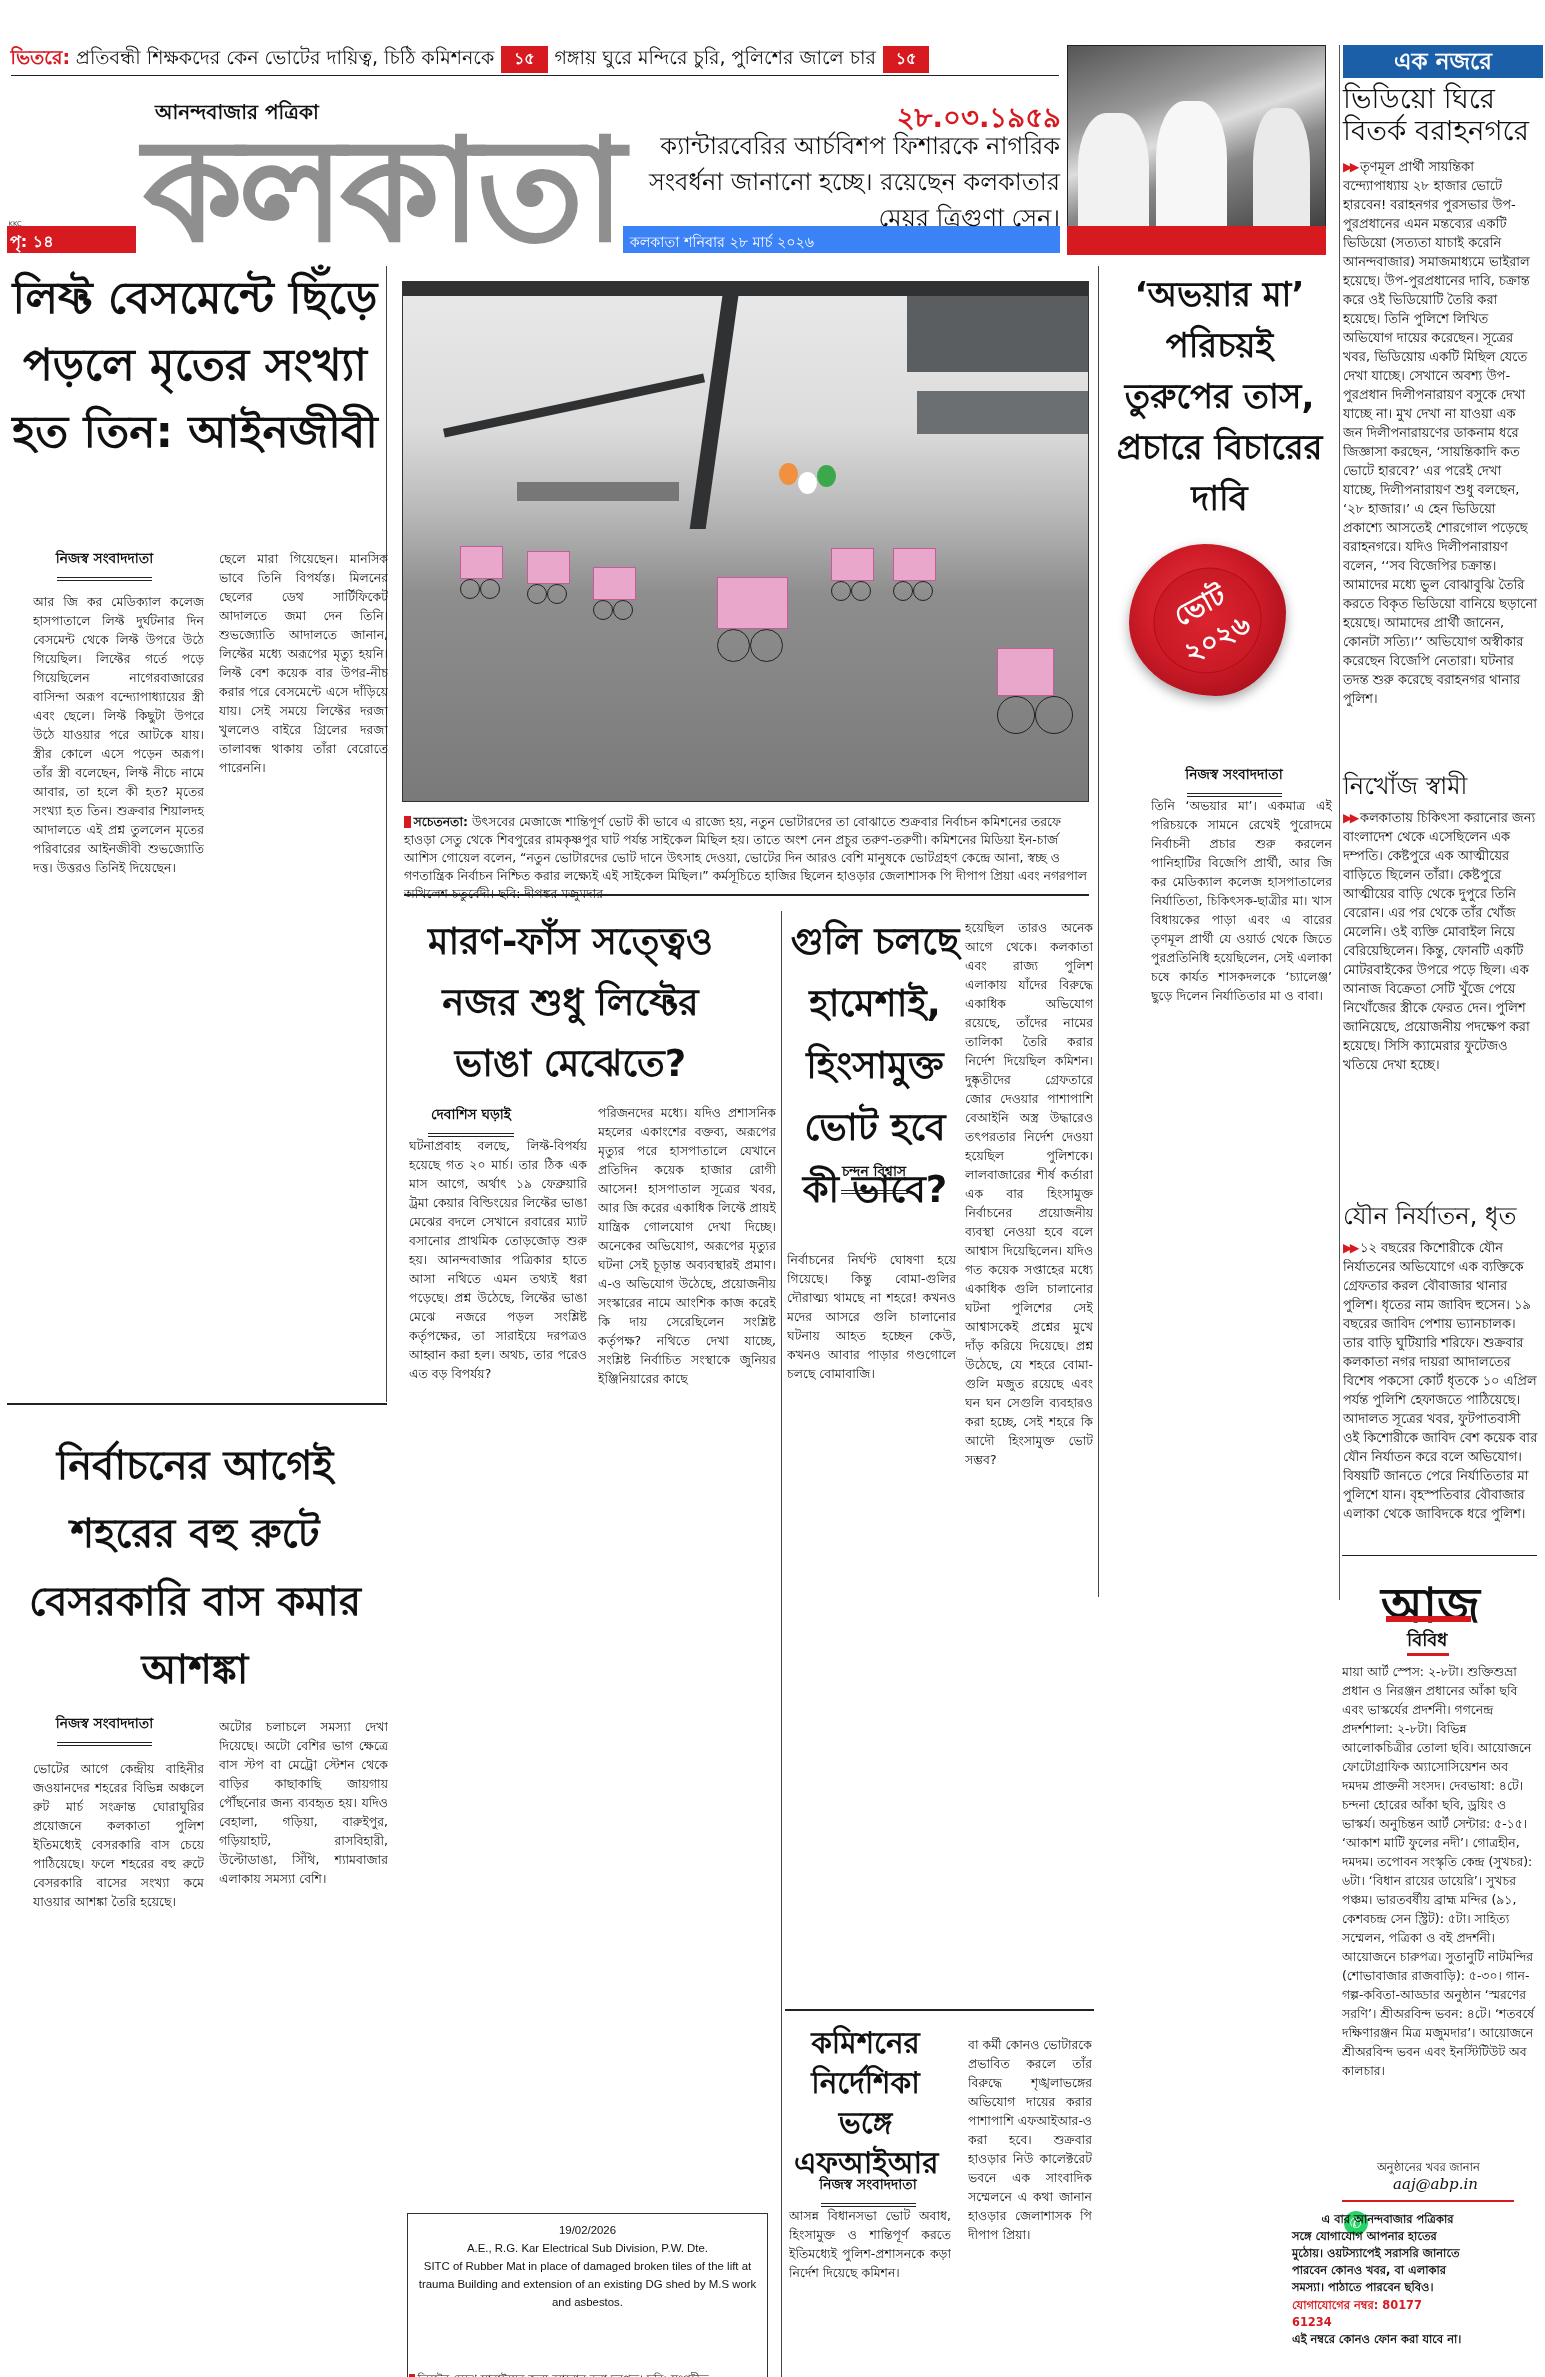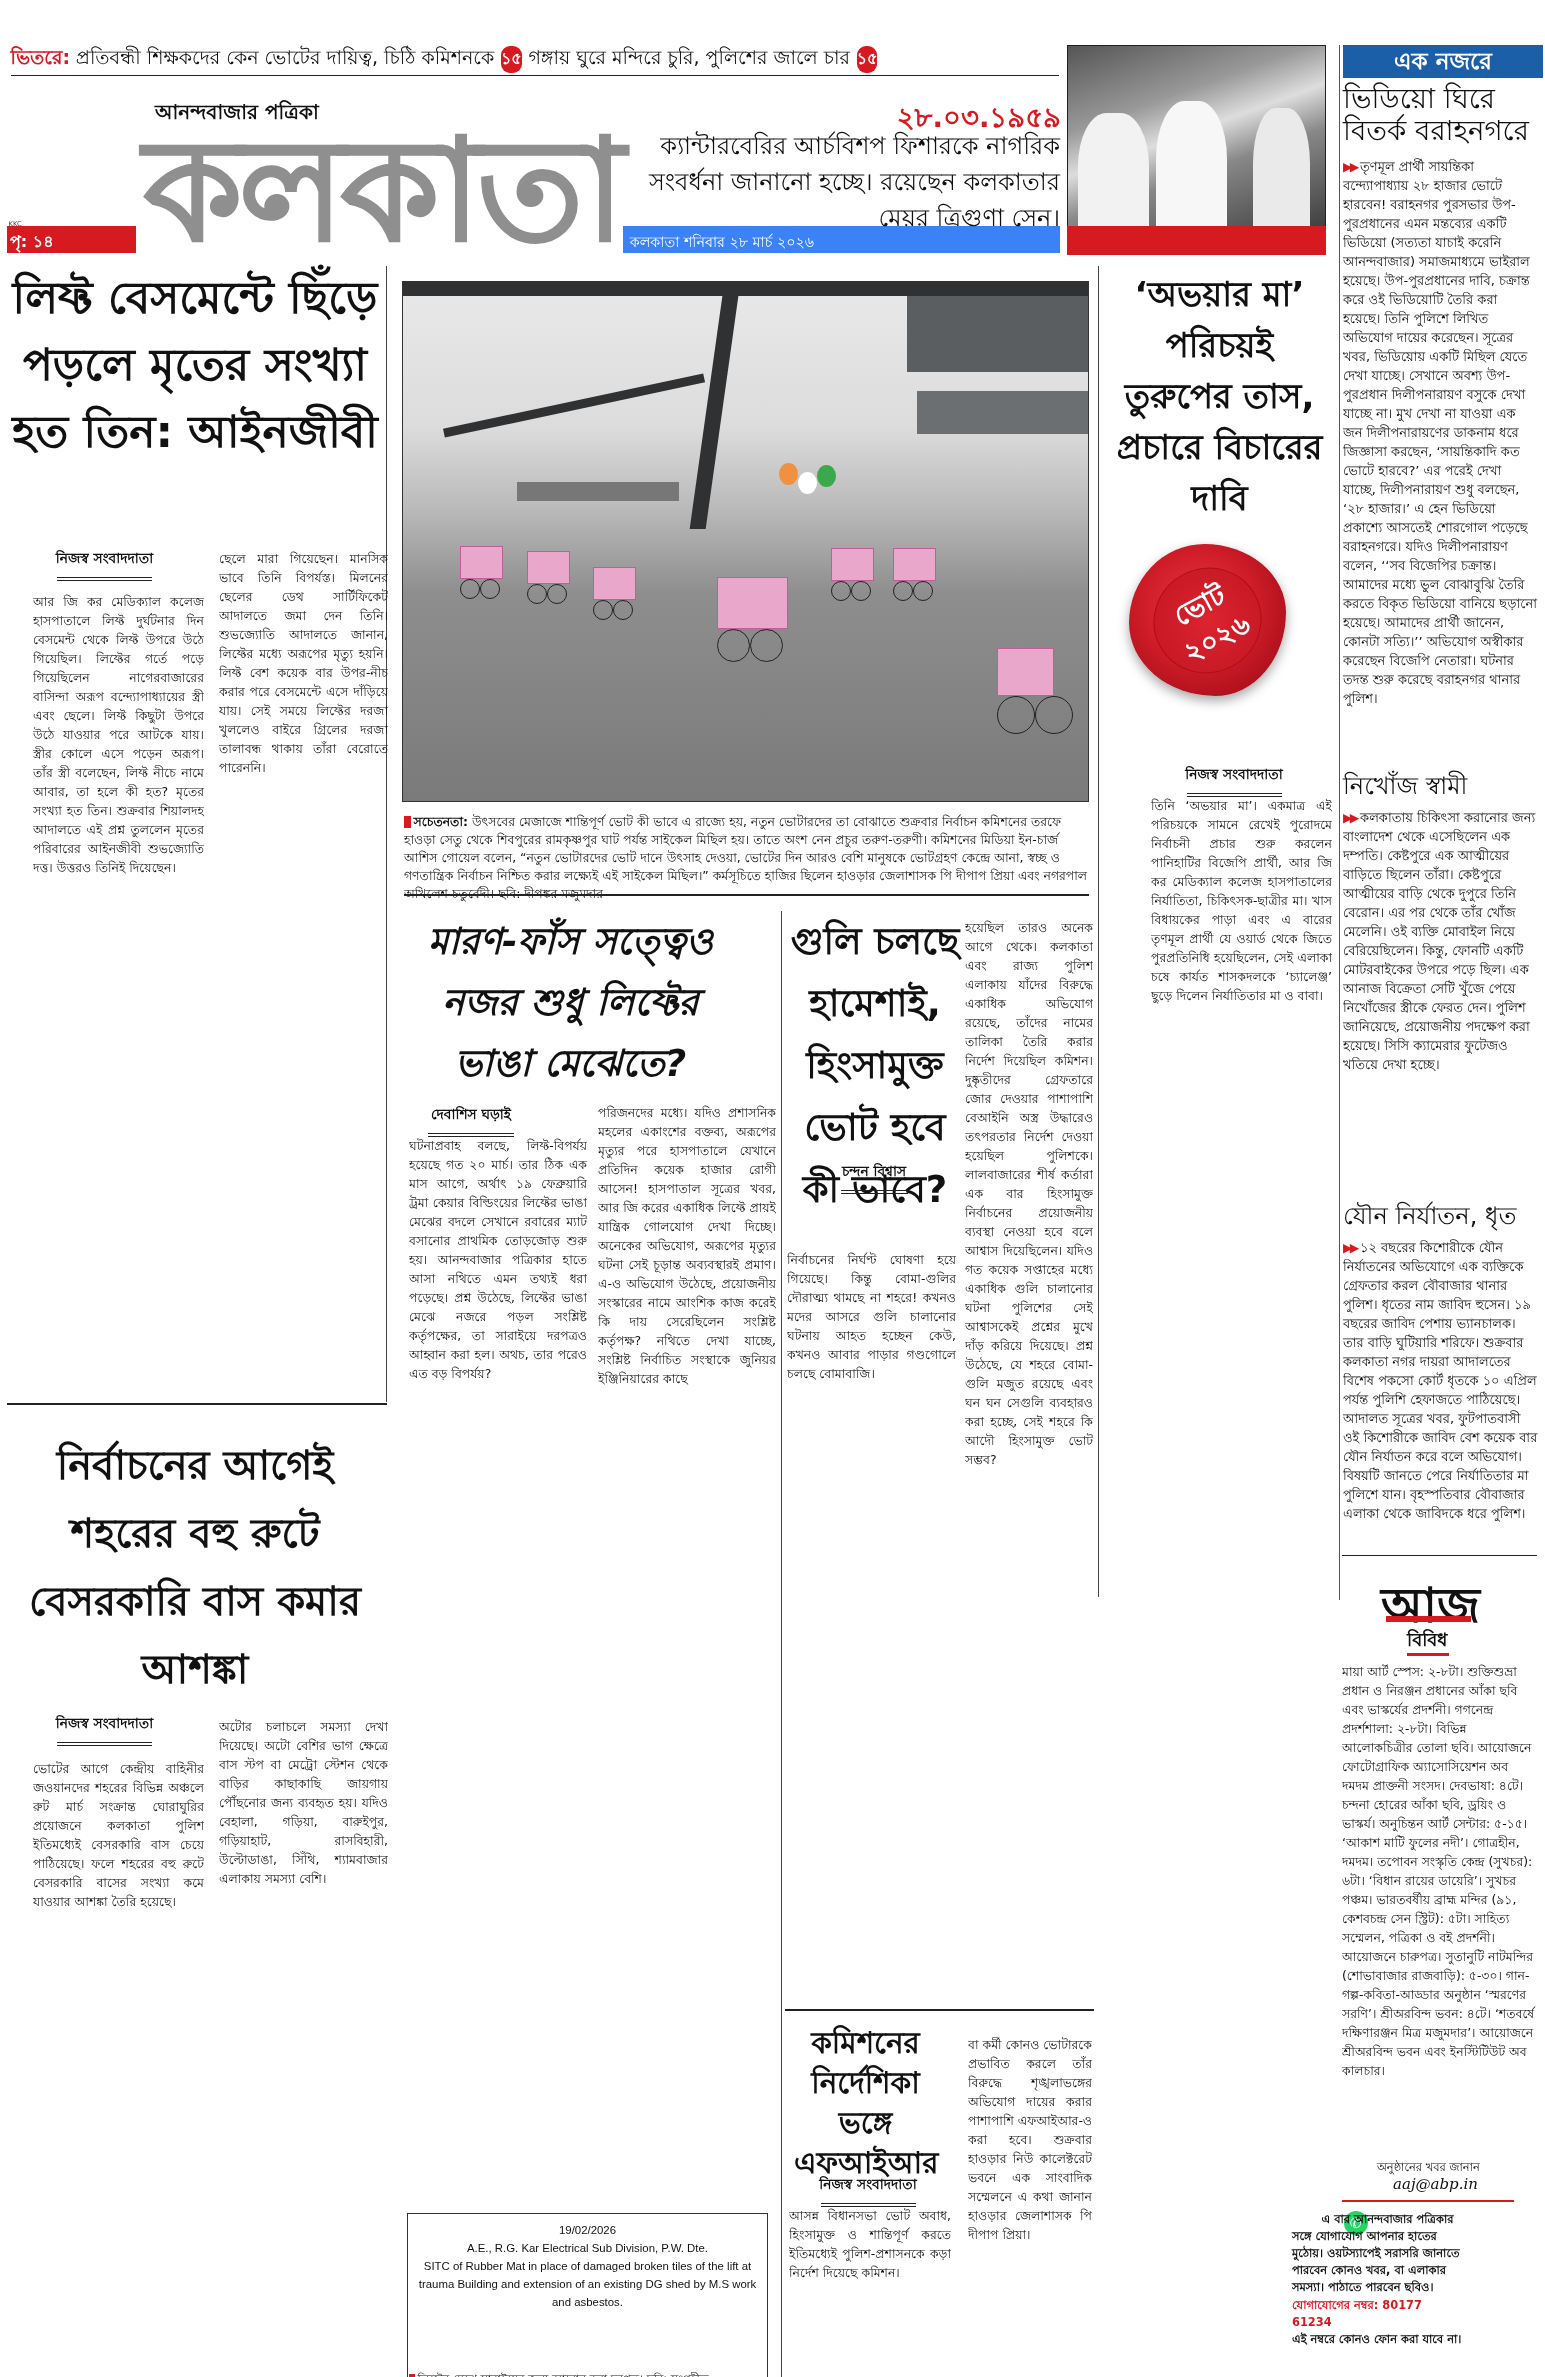--- a/index.html
+++ b/index.html
@@ -5,21 +5,21 @@
   * { box-sizing: border-box; margin: 0; padding: 0; }
   html, body { width: 1545px; height: 2389px; background: #fff; overflow: hidden; }
   body { position: relative; font-family: "DejaVu Sans", sans-serif; color: #111; }
 
   .abs { position: absolute; }
   .red { color: #d71920; }
 
   
   #teaser { left: 10.5px; top: 43px; width: 1048px; height: 33px; border-bottom: 1.9px solid #222; display: flex; align-items: center; font-size: 19px; white-space: nowrap; }
   #teaser .lbl { color: #d71920; font-weight: bold; margin-right: 5.7px; }
-  #teaser .pg { background: #d71920; color: #fff; padding: 0 0; margin: 0 6.7px; font-weight: bold; font-size: 16px; border-radius: 9px; }
+  #teaser .pg { background: #d71920; color: #fff; padding: 0 13px; margin: 0 6.7px; font-weight: bold; font-size: 16px; }
 
   
   #brand { left: 155px; top: 97px; font-size: 20px; font-weight: bold; }
   #masthead { left: 143px; top: 119px; font-size: 143px; font-weight: bold; color: #8f8f8f; line-height: 1; letter-spacing: -4.8px; }
   #edition-code { left: 8.6px; top: 220px; font-size: 6.7px; color: #444; }
   #pagebar { left: 7.1px; top: 226px; width: 129px; height: 27px; background: #d71920; color: #fff; font-size: 16px; padding: 2.9px 2.9px; font-weight: bold; }
   #datebar { left: 623px; top: 226px; width: 437px; height: 27px; background: #3b82f6; color: #fff; font-size: 14.3px; padding: 4.8px 6.7px; }
   #histdate { left: 804px; top: 97px; width: 257px; text-align: right; font-size: 27.6px; font-weight: bold; color: #d71920; }
   #histtext { left: 618px; top: 128px; width: 442px; text-align: right; font-size: 24px; line-height: 36px; }
 
@@ -57,21 +57,21 @@
   #caption { left: 404px; top: 813px; width: 685px; font-size: 12.4px; line-height: 18px; }
   #caption .tag { font-weight: bold; }
   #caption .sq { display: inline-block; width: 6.7px; height: 12.4px; background: #d71920; vertical-align: -1.9px; margin-right: 2.9px; }
 
   
   #abh-head { left: 1108px; top: 269px; width: 223px; font-size: 34px; font-weight: bold; line-height: 51px; text-align: center; }
   #seal { left: 1129px; top: 544px; width: 157px; height: 152px; border-radius: 48% 52% 45% 55% / 52% 45% 55% 48%; background: radial-gradient(circle at 45% 42%, #e83a45 0%, #d01d29 45%, #a90f1b 80%, #7e0a13 100%); box-shadow: 0 4.8px 12px rgba(0,0,0,0.35); }
   #seal .inner { position: absolute; left: 24px; top: 24px; width: 109px; height: 105px; border-radius: 50%; border: 1.9px solid #b10d18; background: radial-gradient(circle, #dc2430 0%, #c11621 100%); color: #fff; font-weight: bold; font-size: 27px; text-align: center; line-height: 37px; padding-top: 16px; transform: rotate(-28deg); }
 
   
-  #mfs-head { left: 404px; top: 911px; width: 333px; font-size: 37px; font-weight: bold; line-height: 61px; text-align: center; font-style: italic; }
+  #mfs-head { left: 404px; top: 911px; width: 333px; font-size: 37px; font-weight: bold; line-height: 61px; text-align: center; }
   
   #guli-head { left: 787px; top: 911px; width: 176px; font-size: 37px; font-weight: bold; line-height: 62px; text-align: center; }
 
   
   #tender { left: 407px; top: 2213px; width: 361px; height: 169px; border: 1px solid #333; font-family: "Liberation Sans", sans-serif; font-size: 11.4px; text-align: center; padding: 6.7px 4.8px; line-height: 18px; }
 
   
   #com-head { left: 794px; top: 2023px; width: 143px; font-size: 29.5px; font-weight: bold; line-height: 40px; text-align: center; }
 
   

